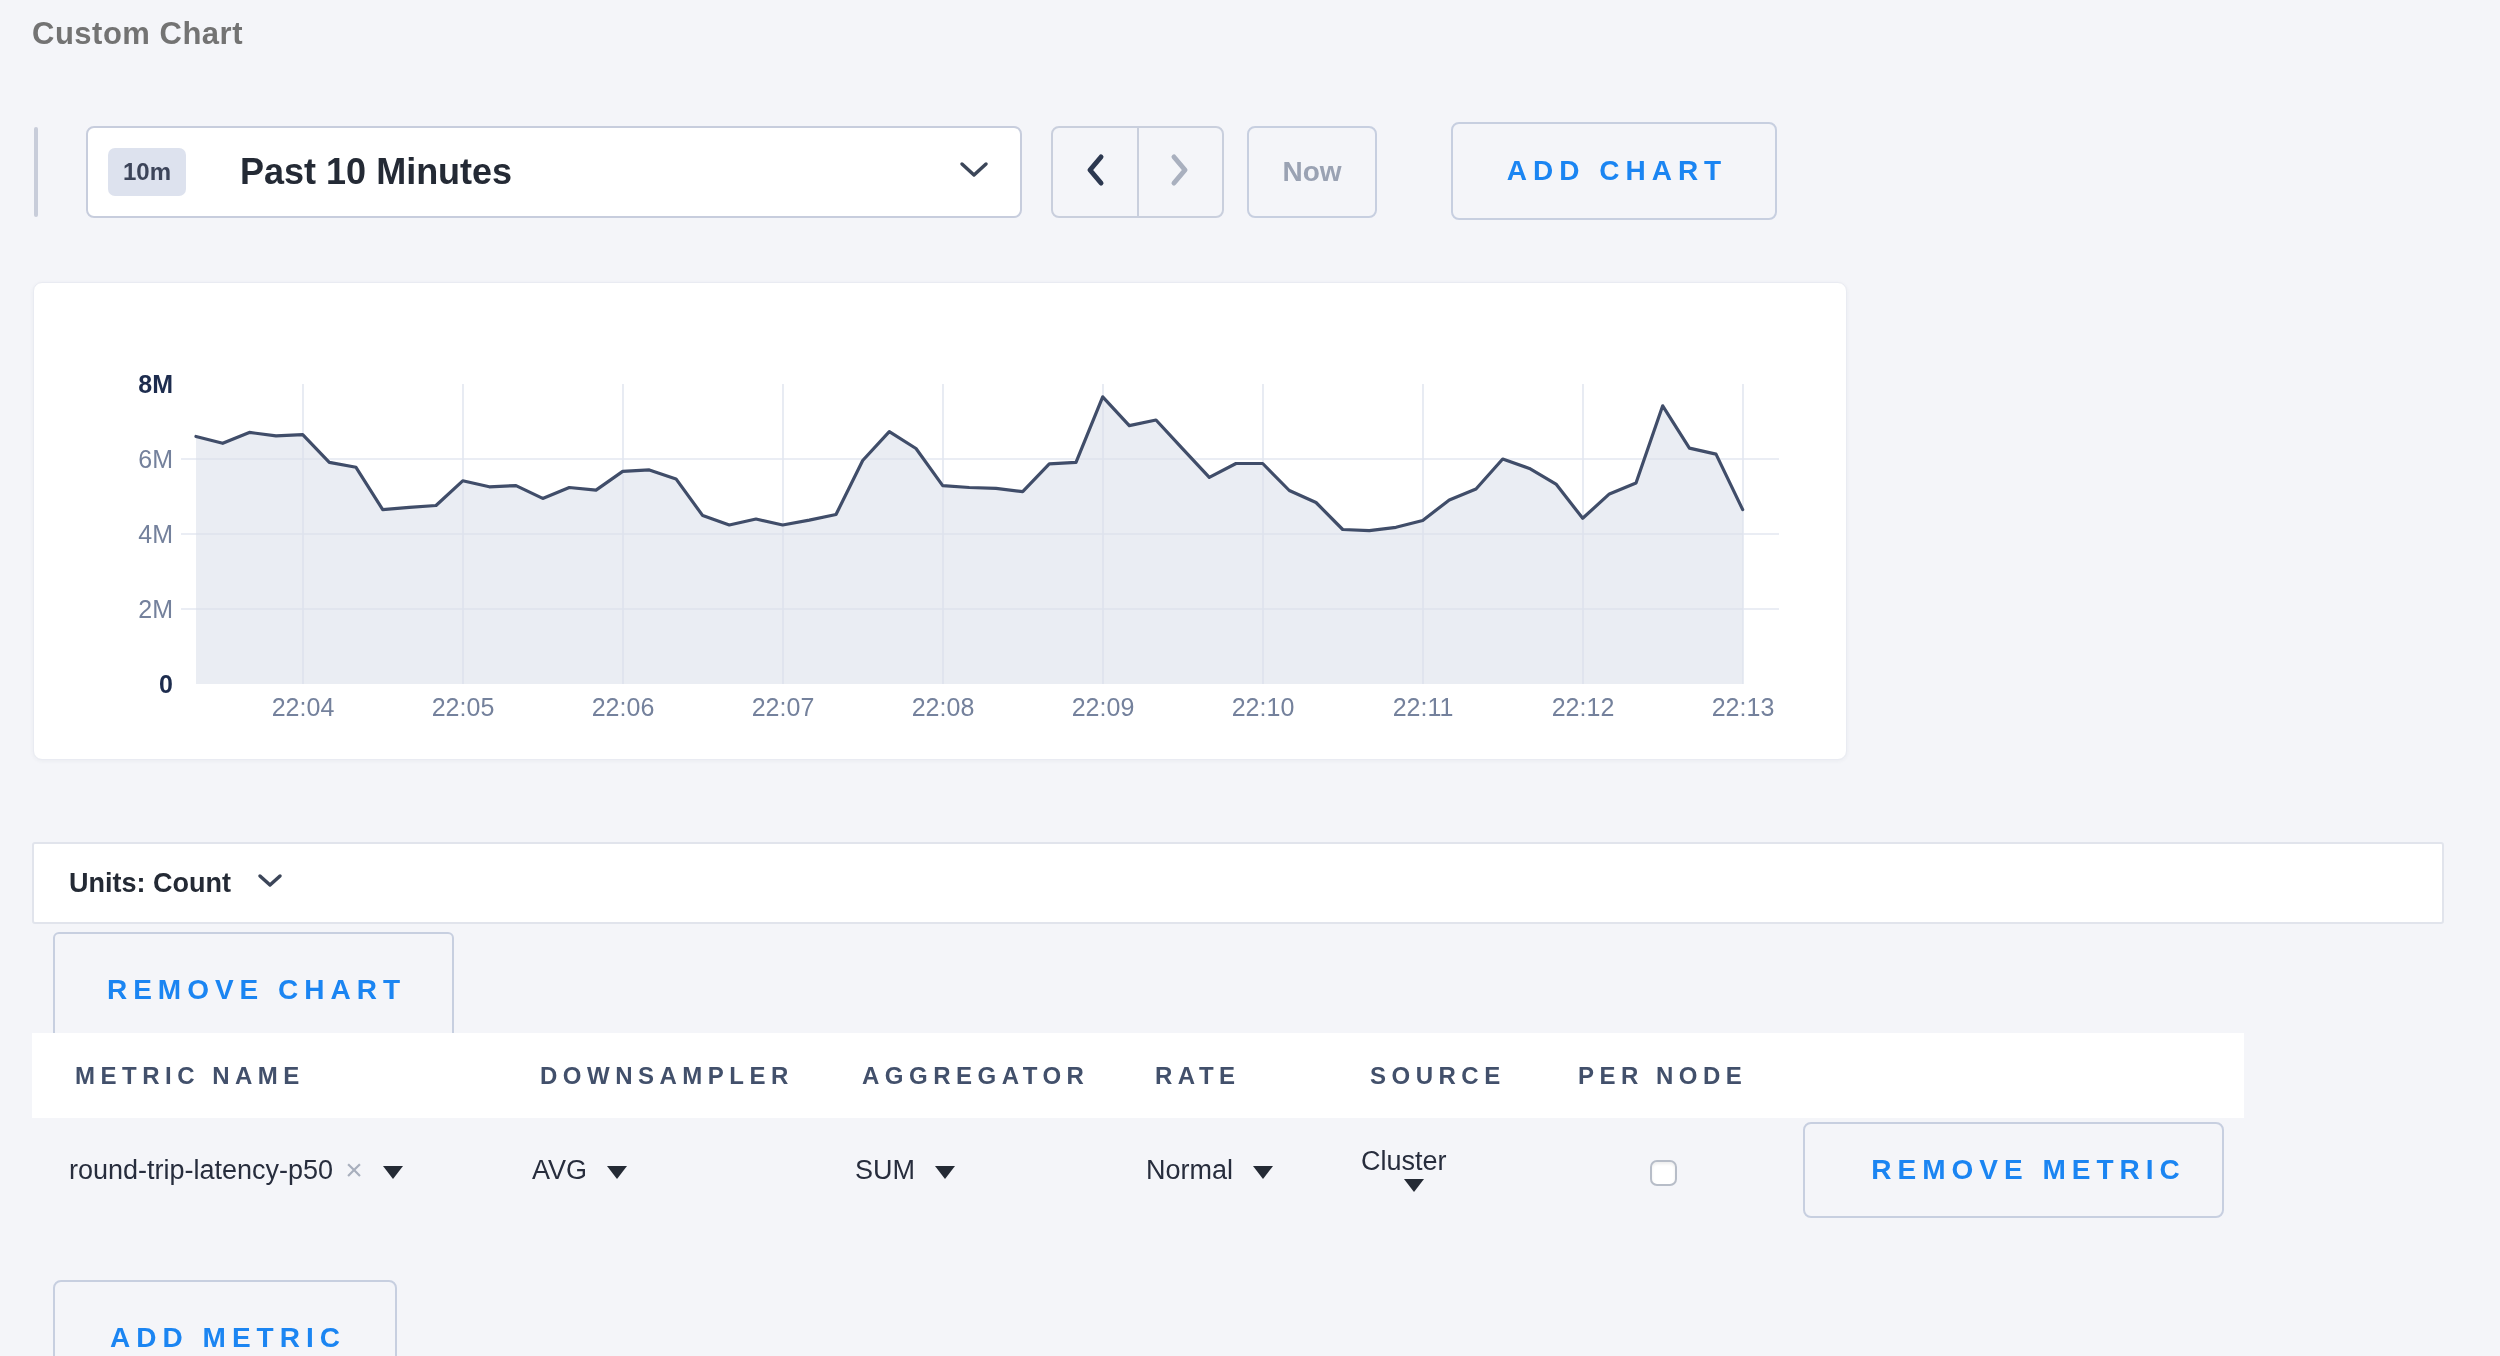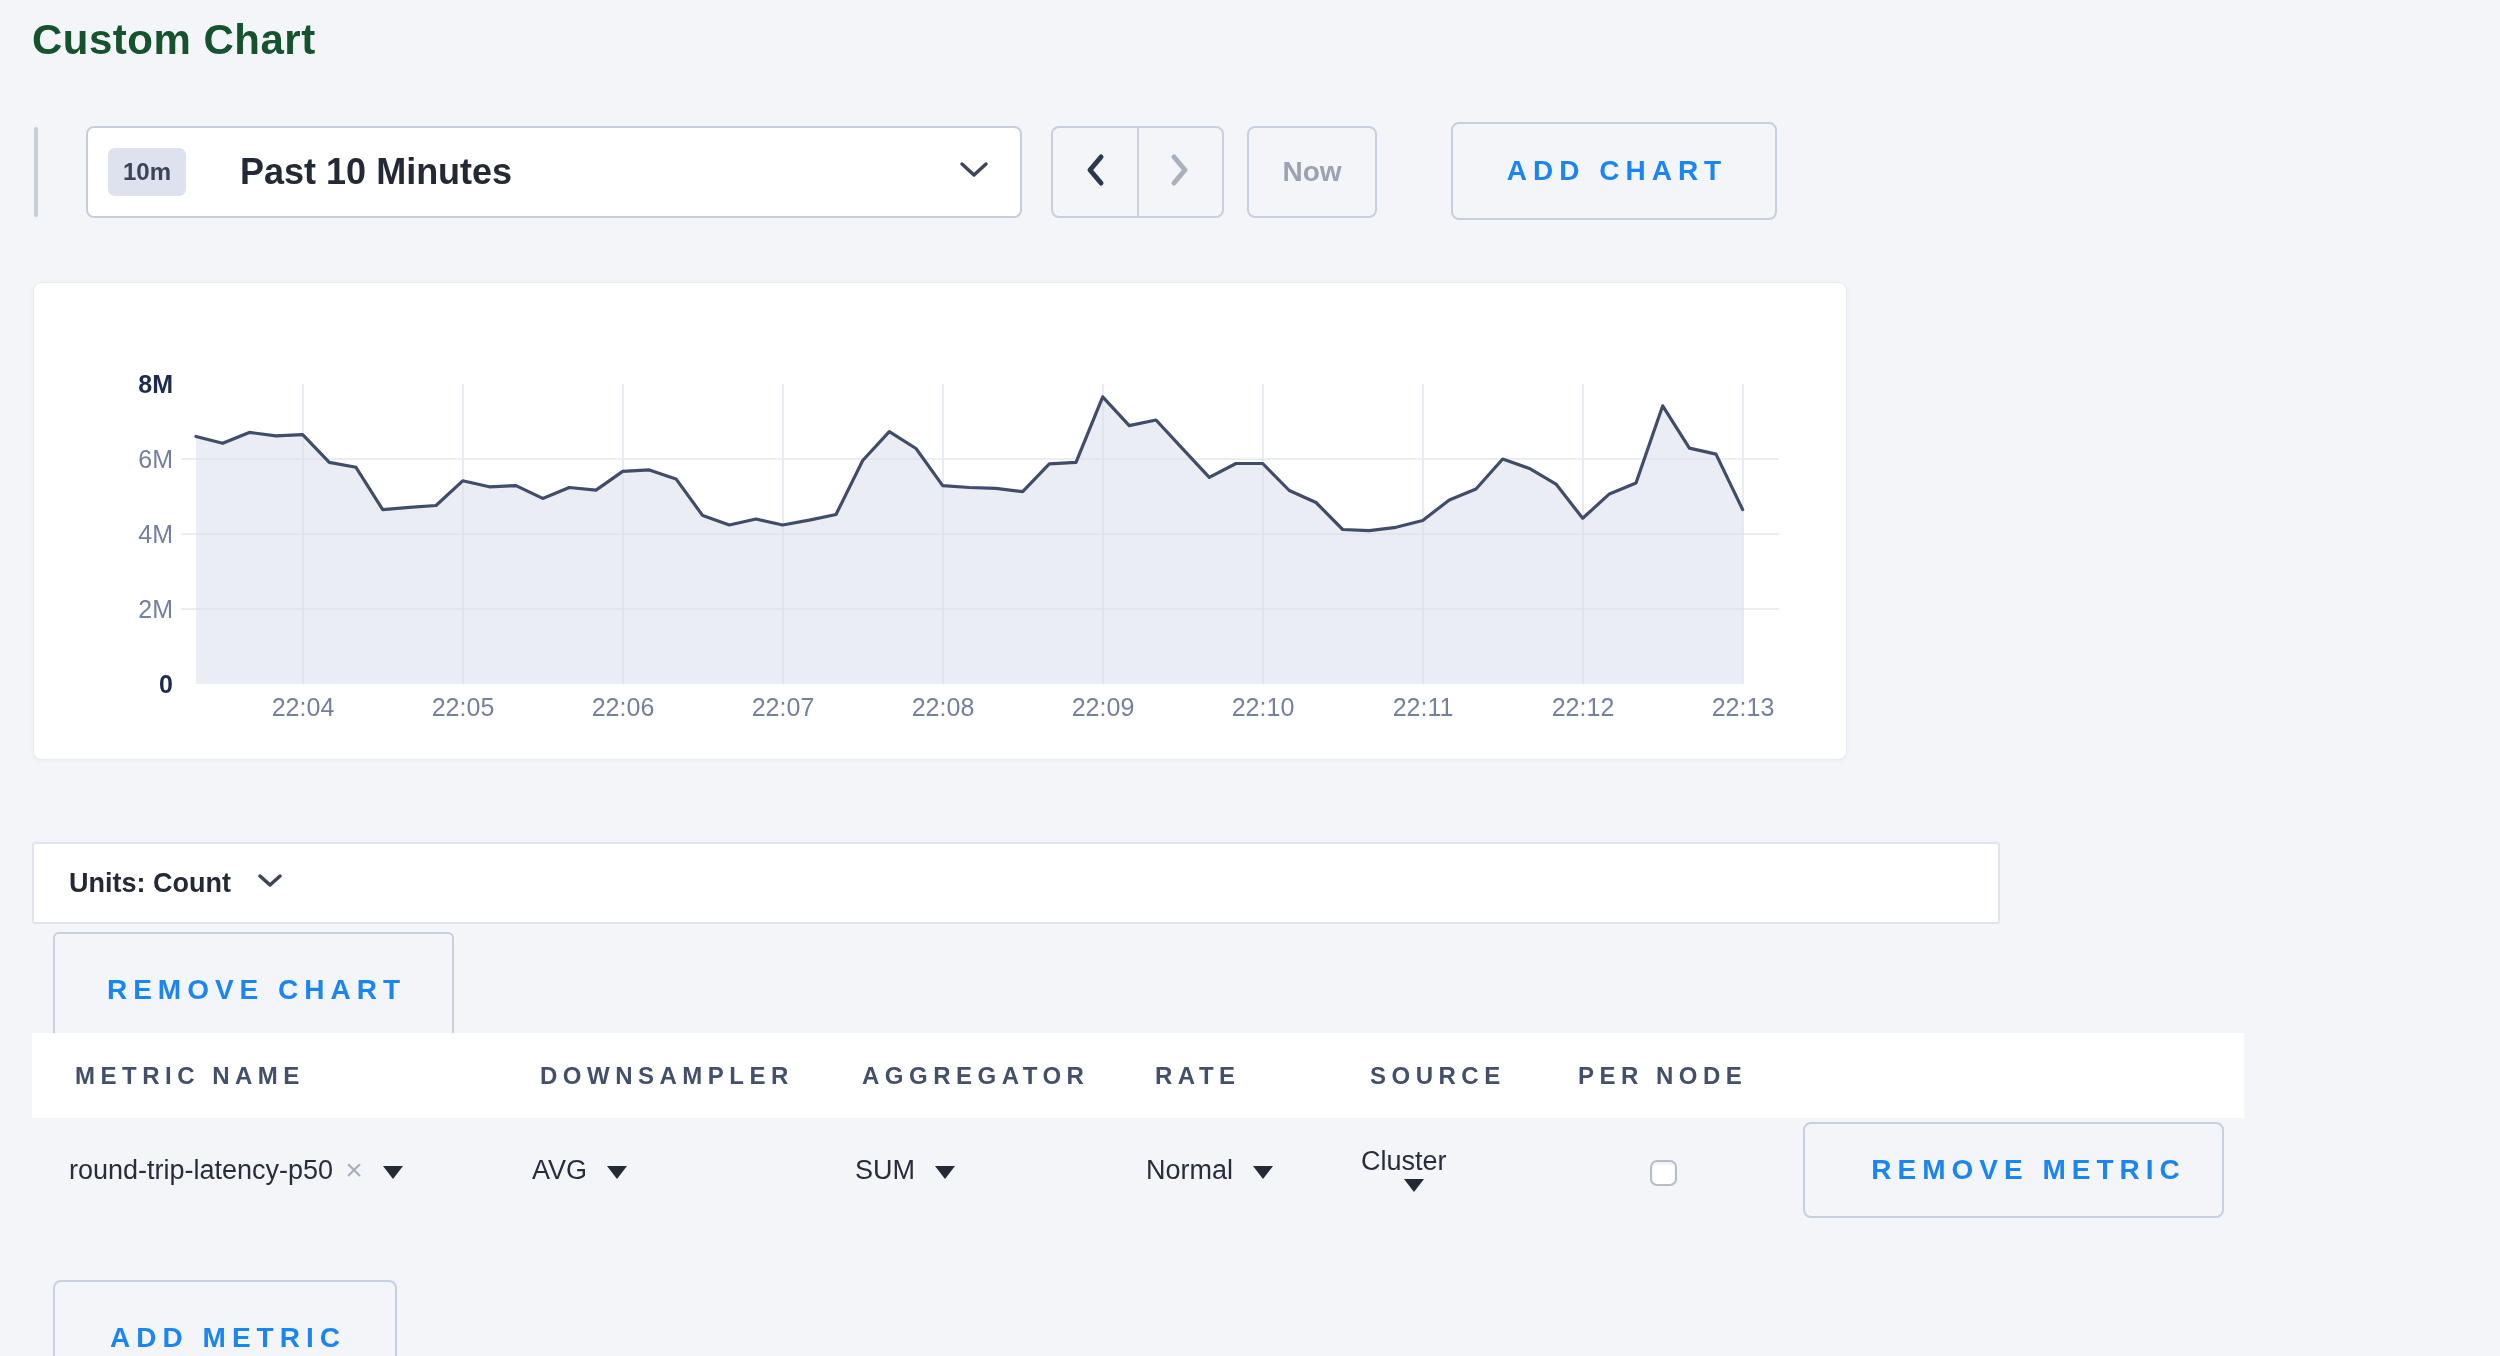--- a/index.html
+++ b/index.html
@@ -9,21 +9,21 @@
     background:#f4f5f9;
     font-family:"Liberation Sans","DejaVu Sans",sans-serif;
     color:#242a35;
     overflow:hidden;
   }
   .abs { position:absolute; }
 
   
   .page-title {
     left:32px; top:16px;
-    font-size:42px; font-weight:600; color:#14532d;
+    font-size:31px; font-weight:600; color:#737373;
     letter-spacing:0.5px;
   }
 
   
   .accent-bar { left:34px; top:127px; width:4px; height:90px; background:#c8cdda; border-radius:2px; }
 
   .time-dropdown {
     left:86px; top:126px; width:936px; height:92px;
     background:#ffffff; border:2px solid #c7cddd; border-radius:8px;
     display:flex; align-items:center;gap:24px;
@@ -62,21 +62,21 @@
   
   .chart-card {
     left:33px; top:282px; width:1814px; height:478px;
     background:#ffffff; border:1px solid #e9ebf2; border-radius:9px;
     box-shadow:0 1px 4px rgba(40,50,80,0.05);
   }
   .chart-card svg { display:block; width:1814px; height:478px; }
 
   
   .units-bar {
-    left:32px; top:842px; width:1968px; height:82px;
+    left:32px; top:842px; width:2412px; height:82px;
     background:#ffffff; border:2px solid #e1e4ec; border-radius:3px;
     display:flex; align-items:center;
   }
   .units-label { margin-left:35px; font-size:27px; font-weight:bold; color:#242a35; }
   .units-bar .chev { margin-left:26px; }
 
   
   .table-header-band { left:32px; top:1033px; width:2212px; height:85px; background:#ffffff; }
   .col-header {
     position:absolute; top:0; height:85px; display:flex; align-items:center;

